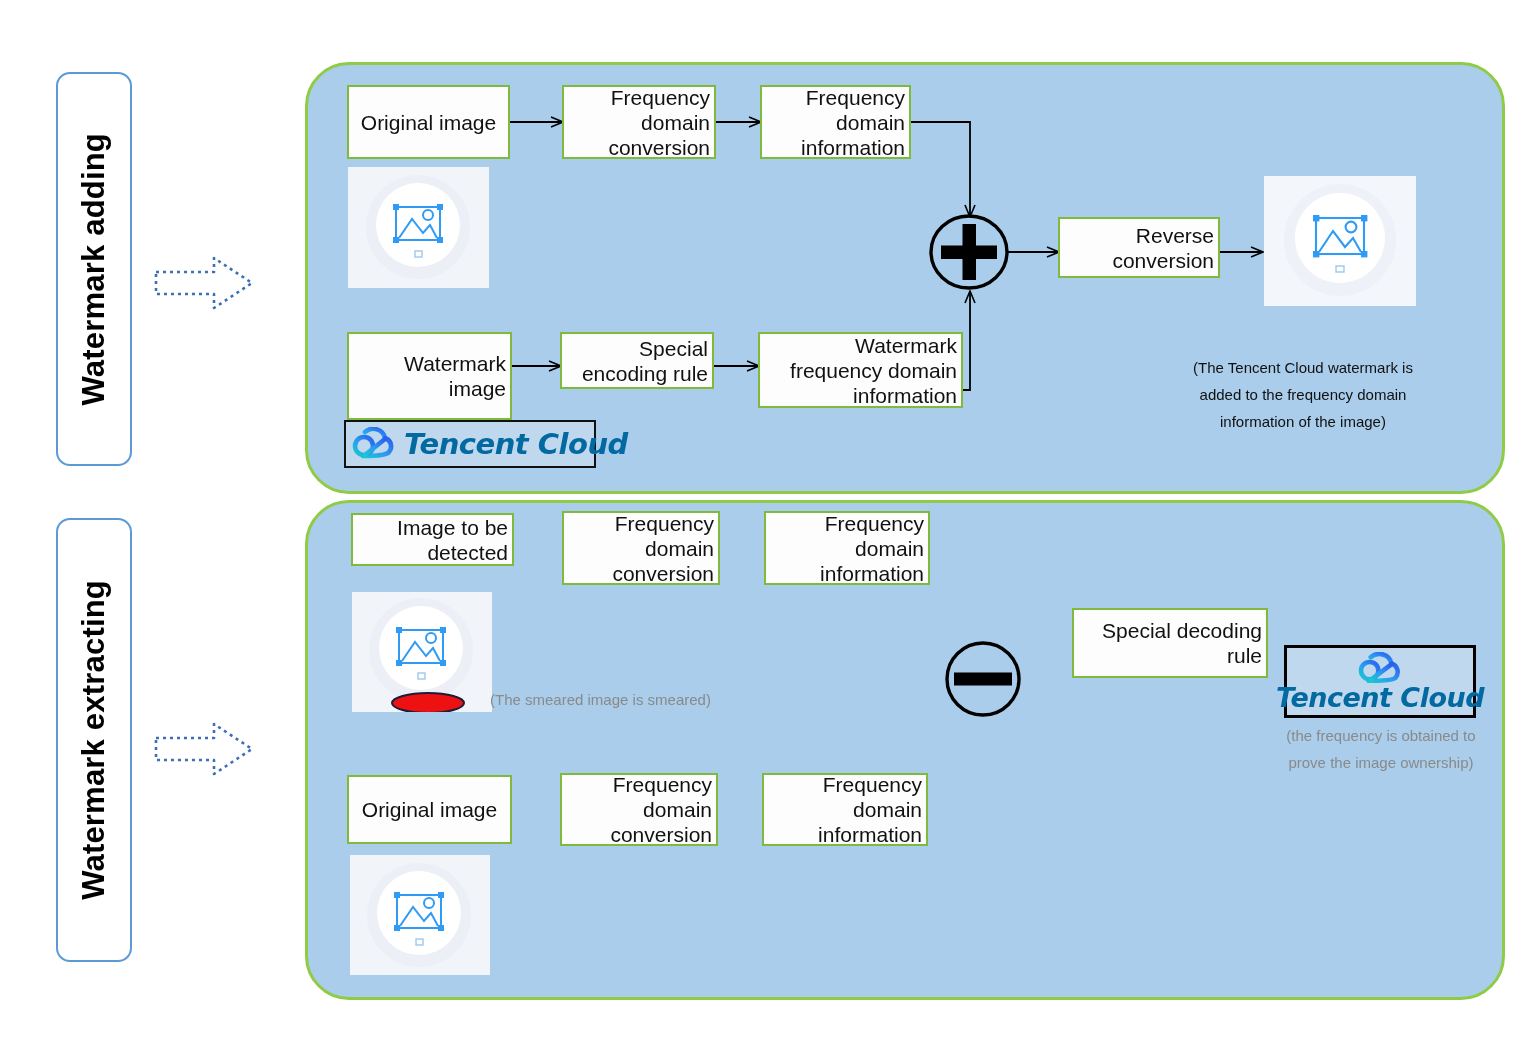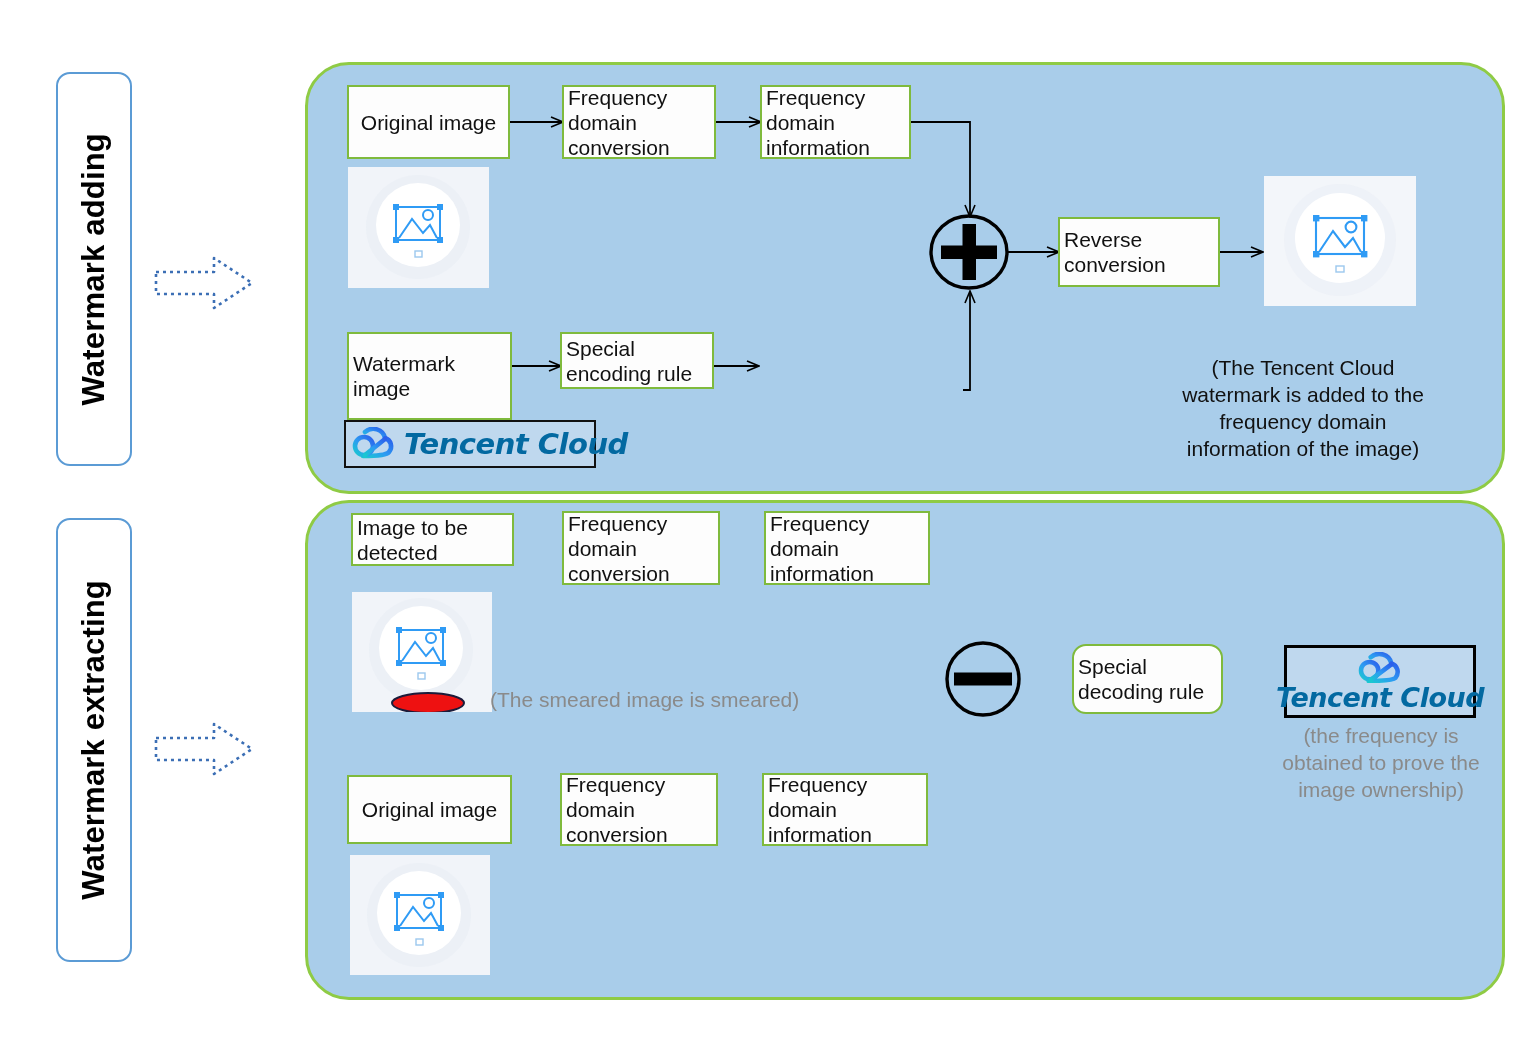--- a/index.html
+++ b/index.html
@@ -19,21 +19,21 @@
   
   .dotarrow{position:absolute;}
 
   
   .panel{position:absolute;background:#A9CDEA;border:3px solid #8FCB45;
          border-radius:44px;box-sizing:border-box;}
 
   
   .box{position:absolute;background:#FDFDFD;border:2.5px solid #7FBA3D;
        box-sizing:border-box;display:flex;align-items:center;
-       justify-content:center;text-align:left;
+       justify-content:center;text-align:right;
        font-size:21px;line-height:25px;color:#111;padding:2px 4px;}
 
   
   .wires{position:absolute;left:0;top:0;width:1520px;height:1038px;
          pointer-events:none;}
 
   
   .op{position:absolute;}
 
   
@@ -45,21 +45,21 @@
   .logochip.inline{background:#BFD8EE;border:2.5px solid #111;
                    padding:3px 10px 3px 6px;gap:8px;}
   .logochip.stacked{background:#BFD8EE;border:3px solid #000;
                     flex-direction:column;justify-content:center;gap:0px;}
   .tctext{font-family:"DejaVu Sans",sans-serif;font-weight:700;
           font-style:italic;color:#0369a1;letter-spacing:-0.5px;
           white-space:nowrap;}
 
   
   .note{position:absolute;text-align:center;color:#111;
-        font-size:21px;line-height:27px;}
+        font-size:15px;line-height:27px;}
   .note.gray{color:#8A8A8A;}
 </style>
 </head>
 <body>
 
 <div class="stage">
 
   <div class="vlabel" style="left:56px;top:72px;width:76px;height:394px;">
     <span>Watermark adding</span>
   </div>
@@ -128,22 +128,25 @@
   </div>
 
   <div class="box" style="left:347px;top:332px;width:165px;height:88px;">
     <span>Watermark image</span>
   </div>
 
   <div class="box" style="left:560px;top:332px;width:154px;height:57px;">
     <span>Special encoding rule</span>
   </div>
 
-
-  <div class="box" style="left:1058px;top:217px;width:162px;height:70px;">
+  <div class="box" style="left:758px;top:332px;width:205px;height:76px;">
+    <span>Watermark frequency domain information</span>
+  </div>
+
+  <div class="box" style="left:1058px;top:217px;width:162px;height:61px;">
     <span>Reverse conversion</span>
   </div>
 
   <div class="op" style="left:928px;top:212px;">
     <svg width="82" height="80" viewBox="0 0 82 80">
       <ellipse cx="41" cy="40" rx="38" ry="36" fill="none" stroke="#000" stroke-width="3.4"></ellipse>
       <rect x="13" y="33.5" width="56" height="13.5" fill="#000"></rect>
       <rect x="34.5" y="12" width="13.5" height="56" fill="#000"></rect>
     </svg>
   </div>
@@ -230,21 +233,21 @@
   </div>
 
   <div class="box" style="left:560px;top:773px;width:158px;height:73px;">
     <span>Frequency domain conversion</span>
   </div>
 
   <div class="box" style="left:762px;top:773px;width:166px;height:73px;">
     <span>Frequency domain information</span>
   </div>
 
-  <div class="box" style="left:1072px;top:644px;width:151px;height:70px;border-radius:14px;">
+  <div class="box" style="left:1072px;top:608px;width:196px;height:70px;">
     <span>Special decoding rule</span>
   </div>
 
   <div class="op" style="left:943px;top:640px;">
     <svg width="80" height="78" viewBox="0 0 80 78">
       <circle cx="40" cy="39" r="36" fill="none" stroke="#000" stroke-width="3.4"></circle>
       <rect x="11" y="32.5" width="58" height="13" fill="#000"></rect>
     </svg>
   </div>
 

